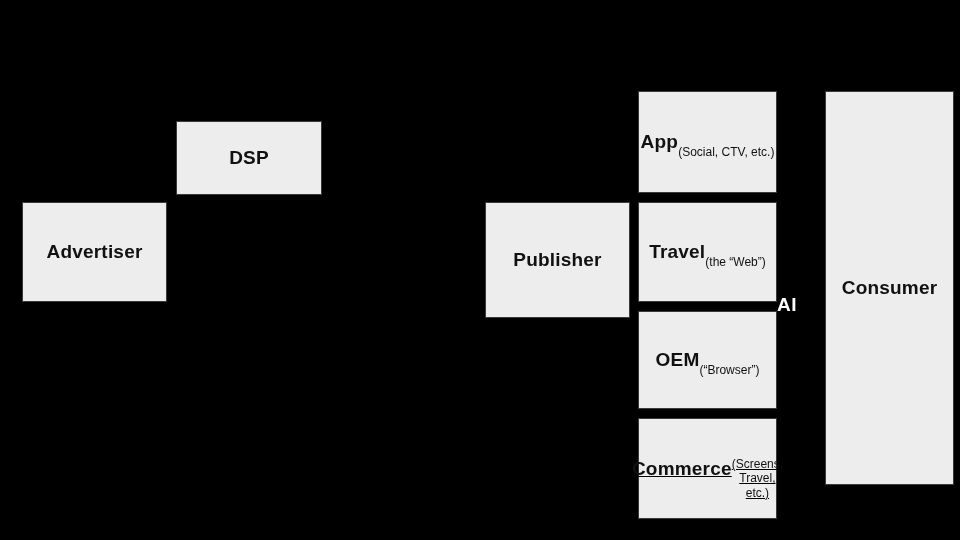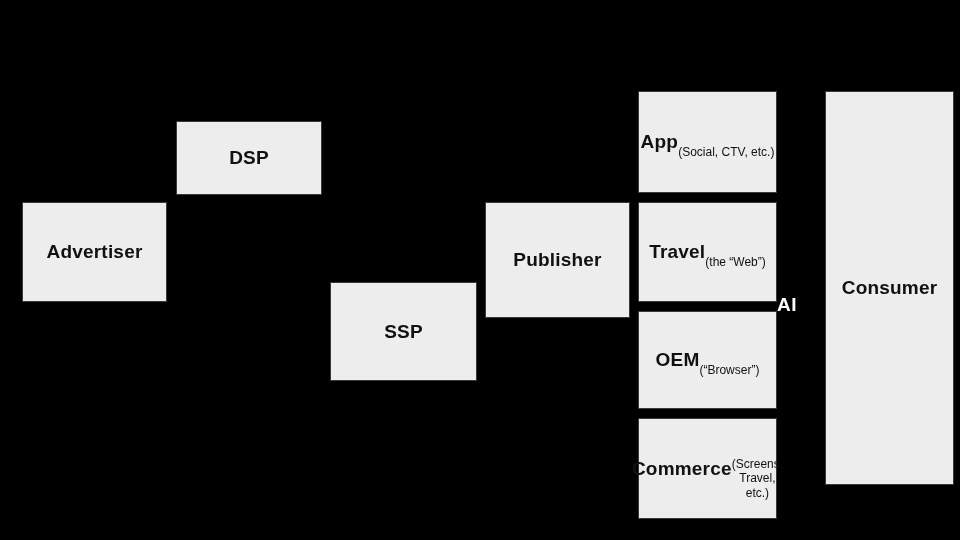--- a/index.html
+++ b/index.html
@@ -42,21 +42,21 @@
   }
   
   .node-advertiser { left: 22px;  top: 202px; width: 145px; height: 100px; }
   .node-dsp        { left: 176px; top: 121px; width: 146px; height: 74px; }
   .node-ssp        { left: 330px; top: 282px; width: 147px; height: 99px;  }
   .node-publisher  { left: 485px; top: 202px; width: 145px; height: 116px; }
   
   .node-app        { left: 638px; top: 91px;  width: 139px; height: 102px; }
   .node-browser    { left: 638px; top: 202px; width: 139px; height: 100px; }
   .node-oem        { left: 638px; top: 311px; width: 139px; height: 98px; justify-content: center;  }
-  .node-commerce   { left: 638px; top: 418px; width: 139px; height: 101px; }
+  .node-commerce   { left: 638px; top: 418px; width: 139px; height: 101px; text-decoration: underline; }
   
   .node-consumer   { left: 825px; top: 91px;  width: 129px; height: 394px; }
   
   .ai-gap {
     position: absolute;
     left: 777px;
     top: 91px;
     width: 29px;
     height: 428px;
     display: flex;
@@ -75,23 +75,20 @@
 <div class="stage">
 
   <div class="node node-advertiser">
     <div class="node-label">Advertiser</div>
   </div>
 
   <div class="node node-dsp">
     <div class="node-label">DSP</div>
   </div>
 
-  <div class="node node-ssp">
-    <div class="node-label">SSP</div>
-  </div>
 
   <div class="node node-publisher">
     <div class="node-label">Publisher</div>
   </div>
 
   <div class="node node-app">
     <div class="node-label">App</div>
     <div class="node-sublabel">(Social, CTV, etc.)</div>
   </div>
 

